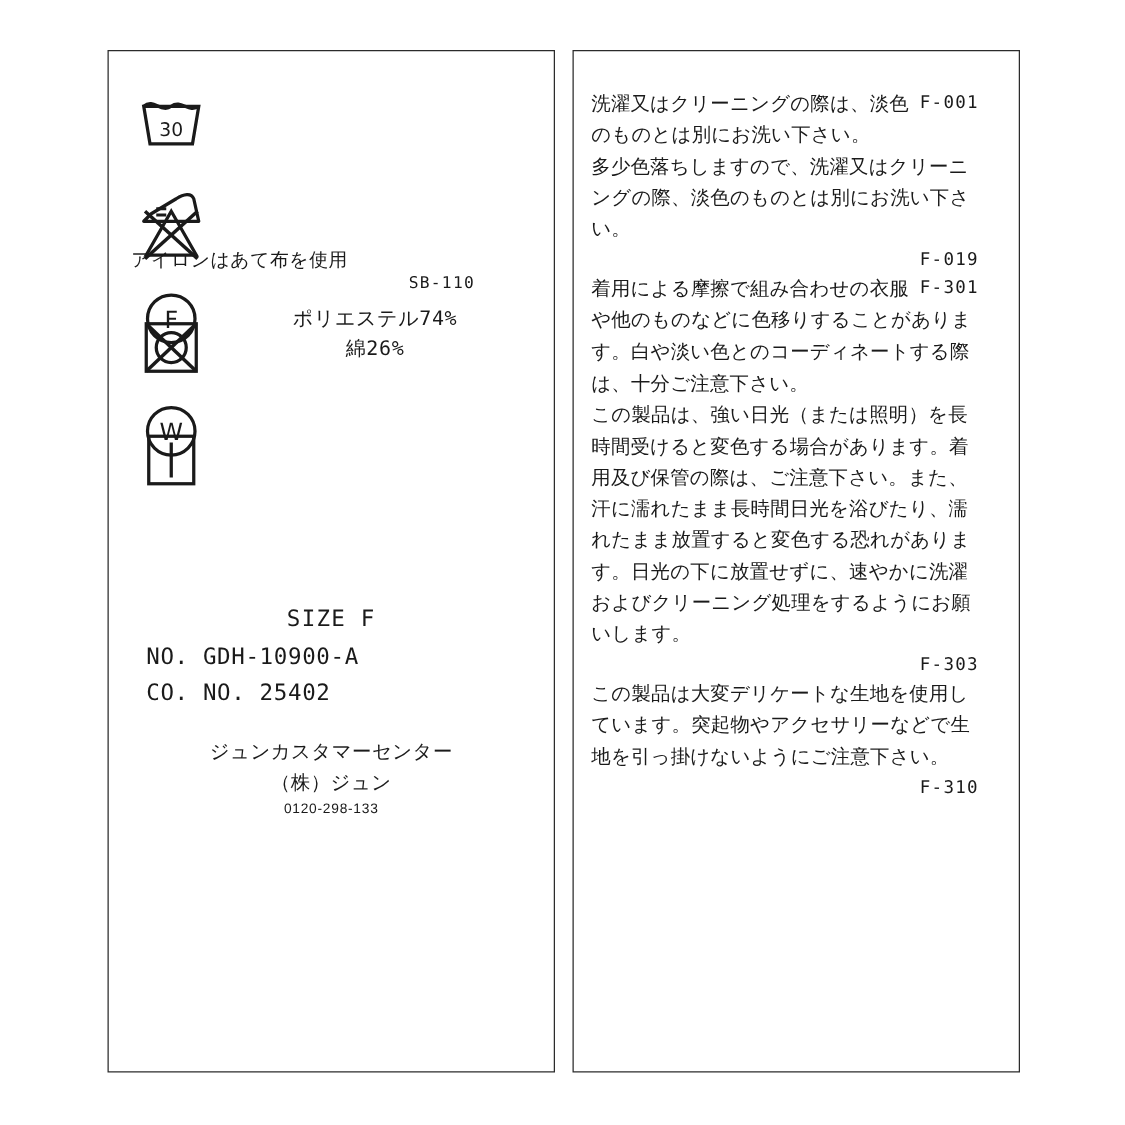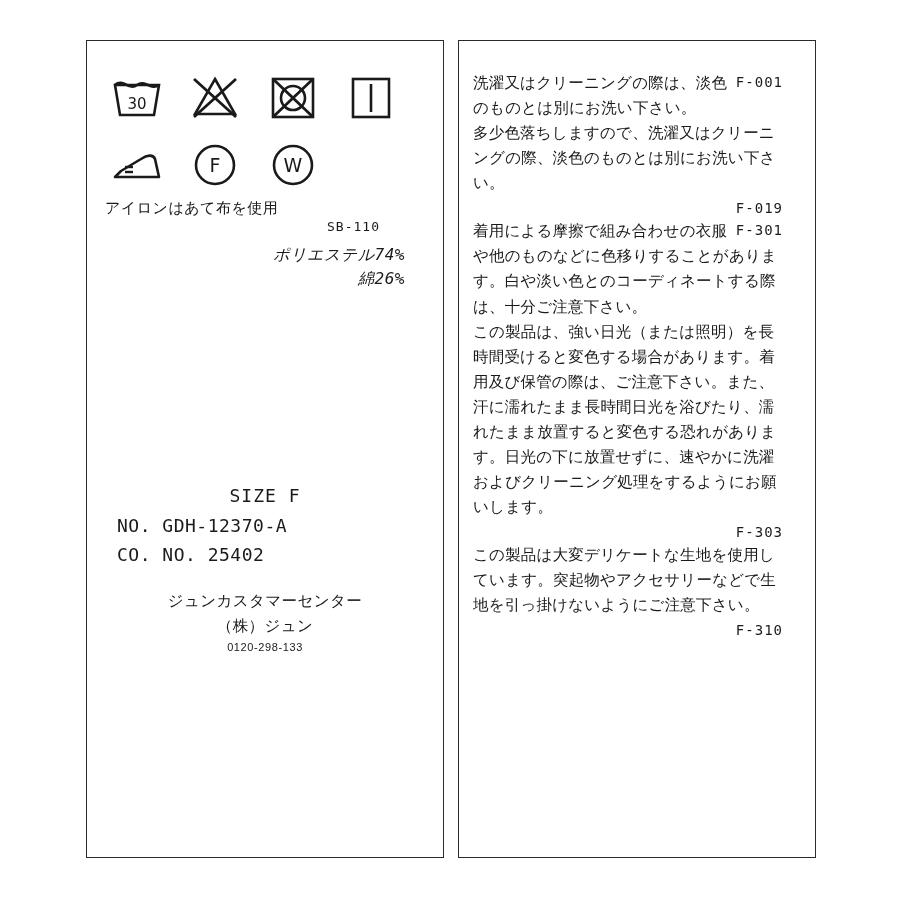--- a/index.html
+++ b/index.html
@@ -35,21 +35,22 @@
     top: 40px;
     width: 358px;
     height: 818px;
   }
 
   
   .symbol-row {
     position: absolute;
     display: flex;
     align-items: flex-end;
-    gap: 22px;
+    gap: 34px;
+    flex-direction: column;
   }
   .symbol-row-1 { left: 22px; top: 28px; }
   .symbol-row-2 { left: 22px; top: 96px; }
 
   .sym {
     width: 56px;
     height: 56px;
     position: relative;
   }
   .sym svg { display: block; }
@@ -75,23 +76,22 @@
   .comp-table {
     position: absolute;
     left: 108px;
     top: 202px;
     width: 210px;
     font-size: 16px;
     letter-spacing: 0.5px;
   }
   .comp-row {
     display: flex;
-    justify-content: flex-end;
+    justify-content: center;
     line-height: 1.5;
-    font-style: italic;
   }
   .comp-pct {
     font-family: "DejaVu Sans Mono", monospace;
     font-size: 16px;
   }
 
   
   .ident {
     position: absolute;
     left: 0;
@@ -230,21 +230,21 @@
         <span class="comp-pct">74%</span>
       </div>
       <div class="comp-row">
         <span>綿</span>
         <span class="comp-pct">26%</span>
       </div>
     </div>
 
     <div class="ident">
       <div class="size-line">SIZE F</div>
-      <div class="line-left">NO. GDH-12370-A</div>
+      <div class="line-left">NO. GDH-10900-A</div>
       <div class="line-left">CO. NO.  25402</div>
     </div>
 
     <div class="company">
       <div>ジュンカスタマーセンター</div>
       <div>（株）ジュン</div>
       <div class="phone">0120-298-133</div>
     </div>
   </div>
 

